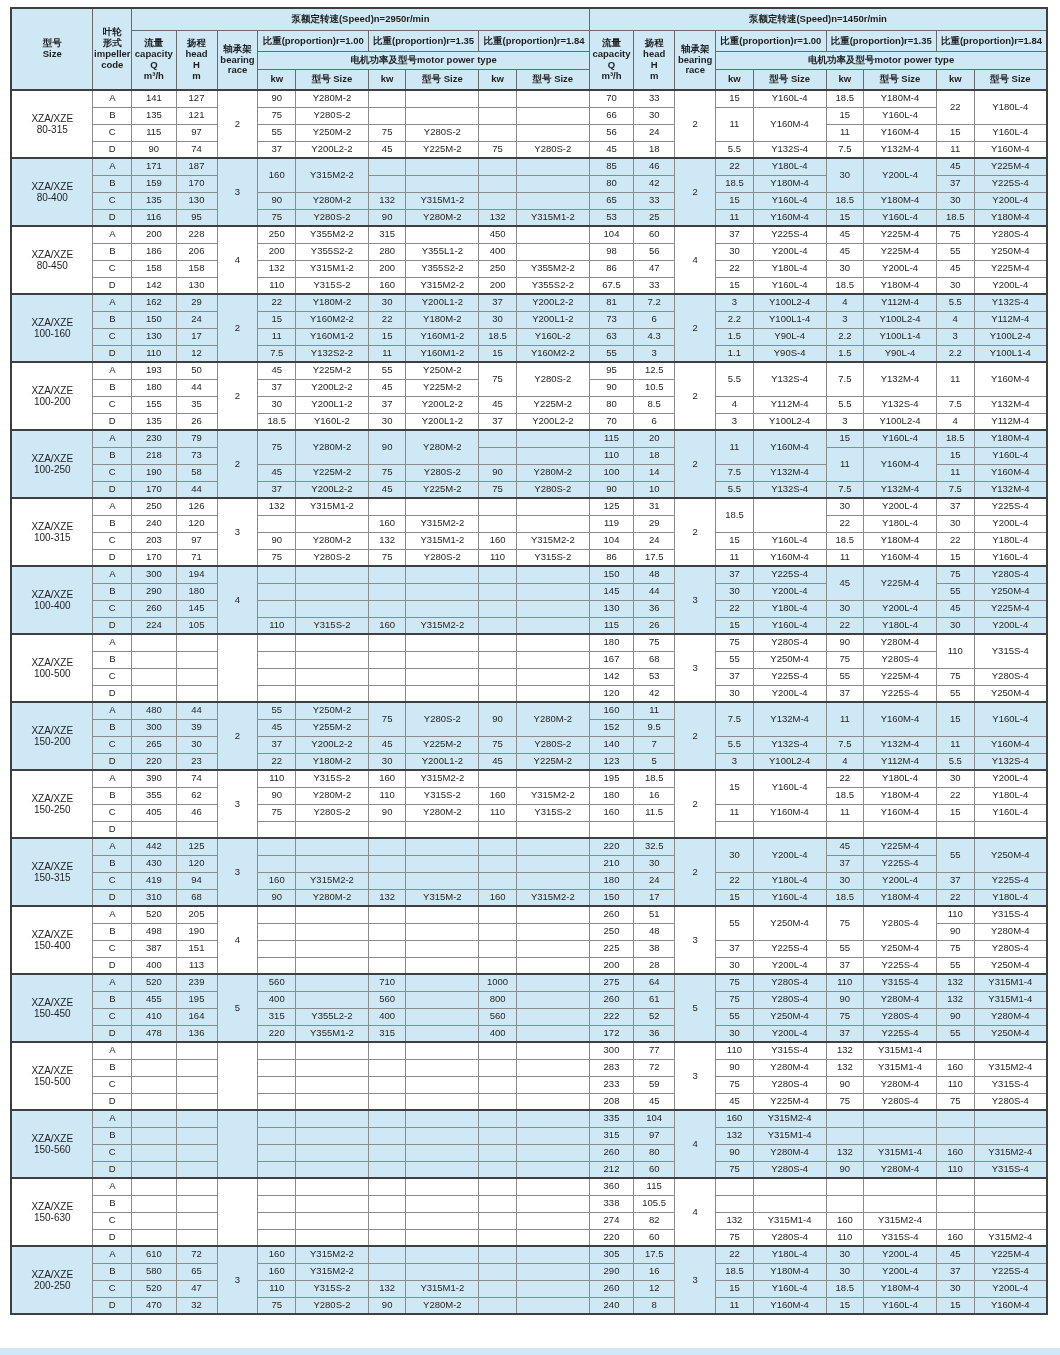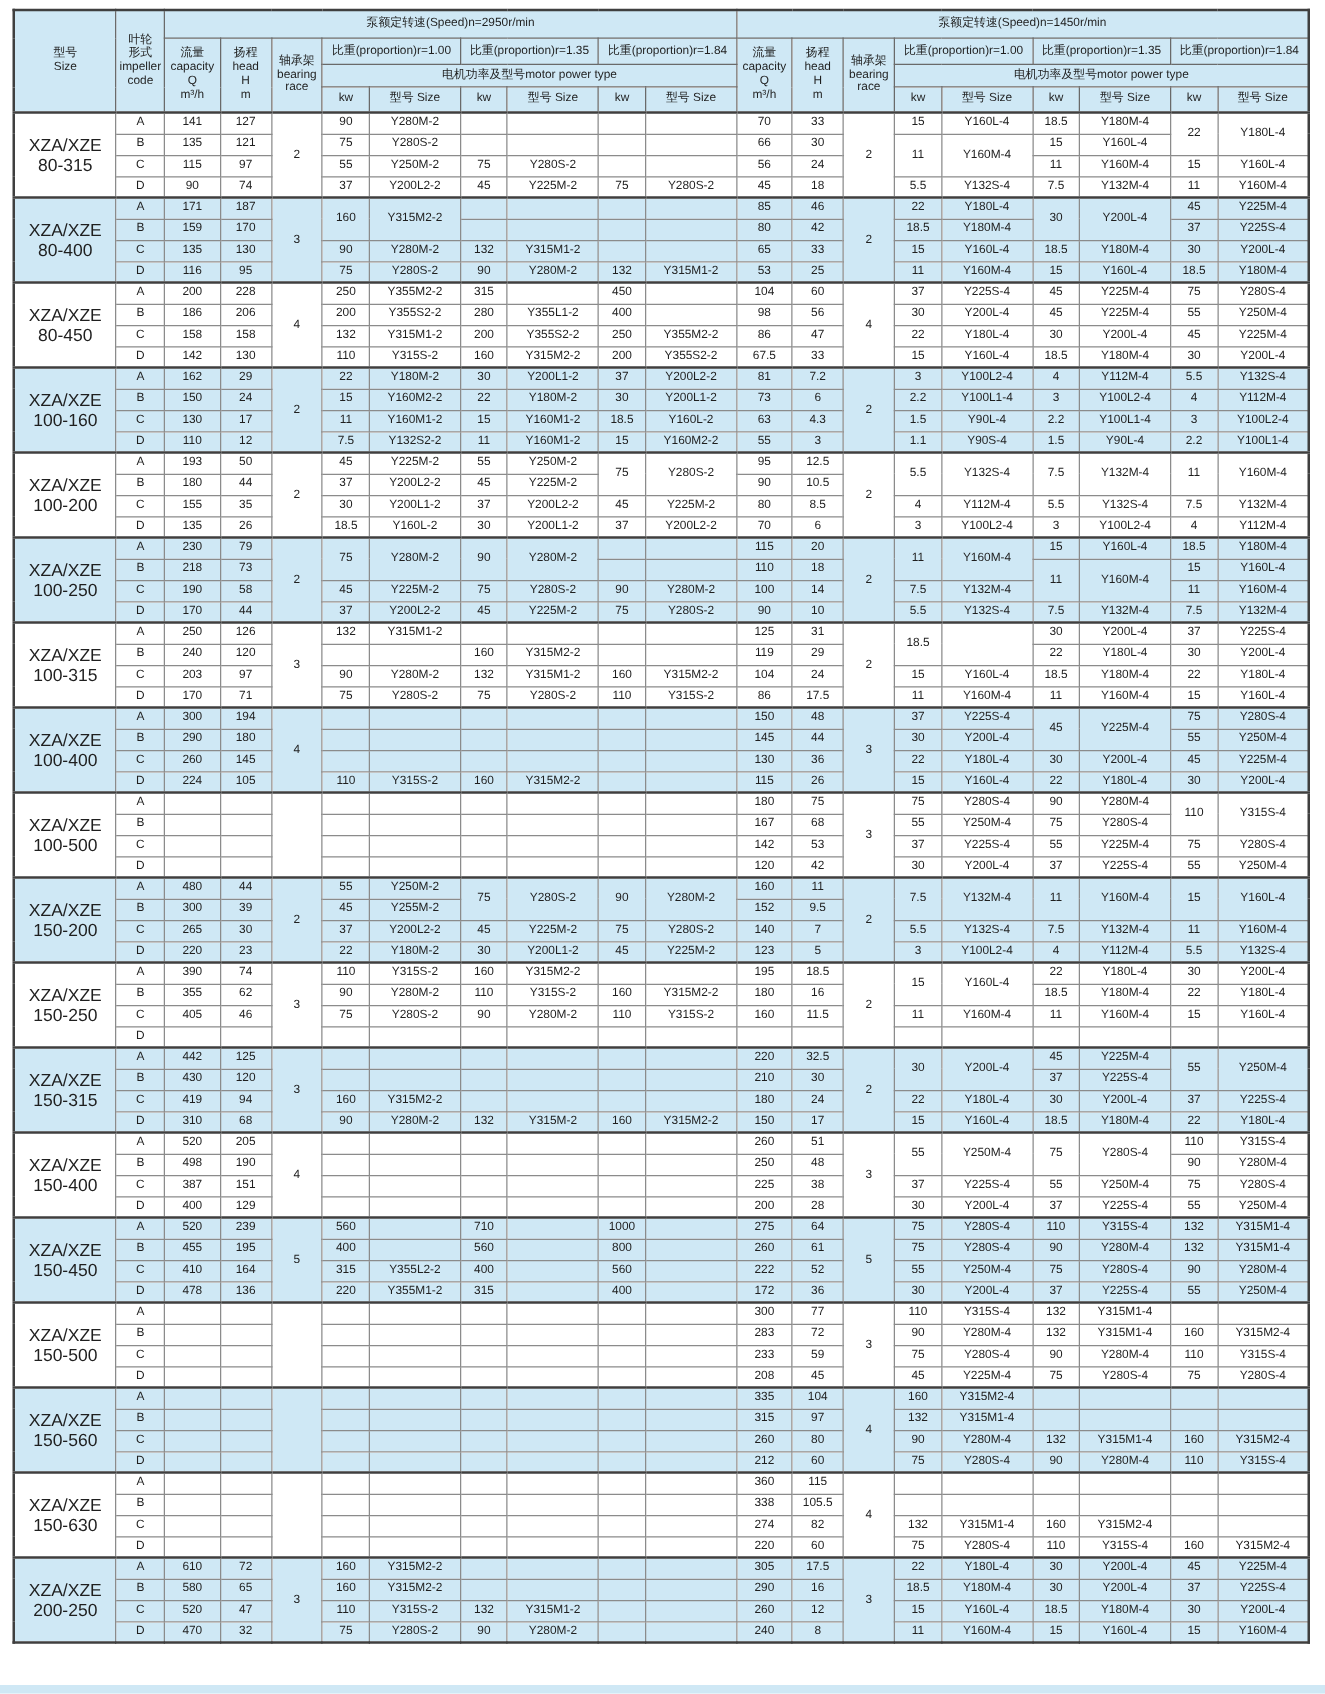--- a/index.html
+++ b/index.html
@@ -21,30 +21,30 @@
     border:2px solid var(--frame);
   }
   th,td{
     border:1px solid var(--grid);
     text-align:center;vertical-align:middle;
     padding:0;font-size:9.5px;line-height:1.15;
     overflow:hidden;color:var(--txt);
   }
   thead th{
     background:var(--stripe);
-    font-weight:normal;font-size:9.5px;
+    font-weight:bold;font-size:9.5px;
     white-space:pre-line;border-color:#6a6a6a;text-align:center;
   }
   thead tr.h1 th{height:21px;}
   thead tr.h2 th{height:20px;}
   thead tr.h3 th{height:17px;}
   thead tr.h4 th{height:19px;}
   tbody tr{height:17px;}
   tbody td{white-space:nowrap;}
-  td.size-cell{white-space:pre-line;font-size:14px;}
+  td.size-cell{white-space:pre-line;font-size:10px;}
   tr.blue td{background:var(--stripe);}
   tr.white td{background:#ffffff;}
   tr.gstart td{border-top:2px solid var(--frame);}
   .bottom-strip{
     position:absolute;left:0;bottom:0;width:1060px;height:7px;
     background:var(--stripe);
   }
 </style>
 </head>
 <body>
@@ -1101,21 +1101,21 @@
           <td class="num">37</td>
           <td class="model">Y225S-4</td>
           <td class="num">55</td>
           <td class="model">Y250M-4</td>
           <td class="num">75</td>
           <td class="model">Y280S-4</td>
         </tr>
         <tr class="white">
           <td class="code-cell">D</td>
           <td class="num">400</td>
-          <td class="num">129</td>
+          <td class="num">113</td>
           <td class="num"></td>
           <td class="model"></td>
           <td class="num"></td>
           <td class="model"></td>
           <td class="num"></td>
           <td class="model"></td>
           <td class="num">200</td>
           <td class="num">28</td>
           <td class="num">30</td>
           <td class="model">Y200L-4</td>

